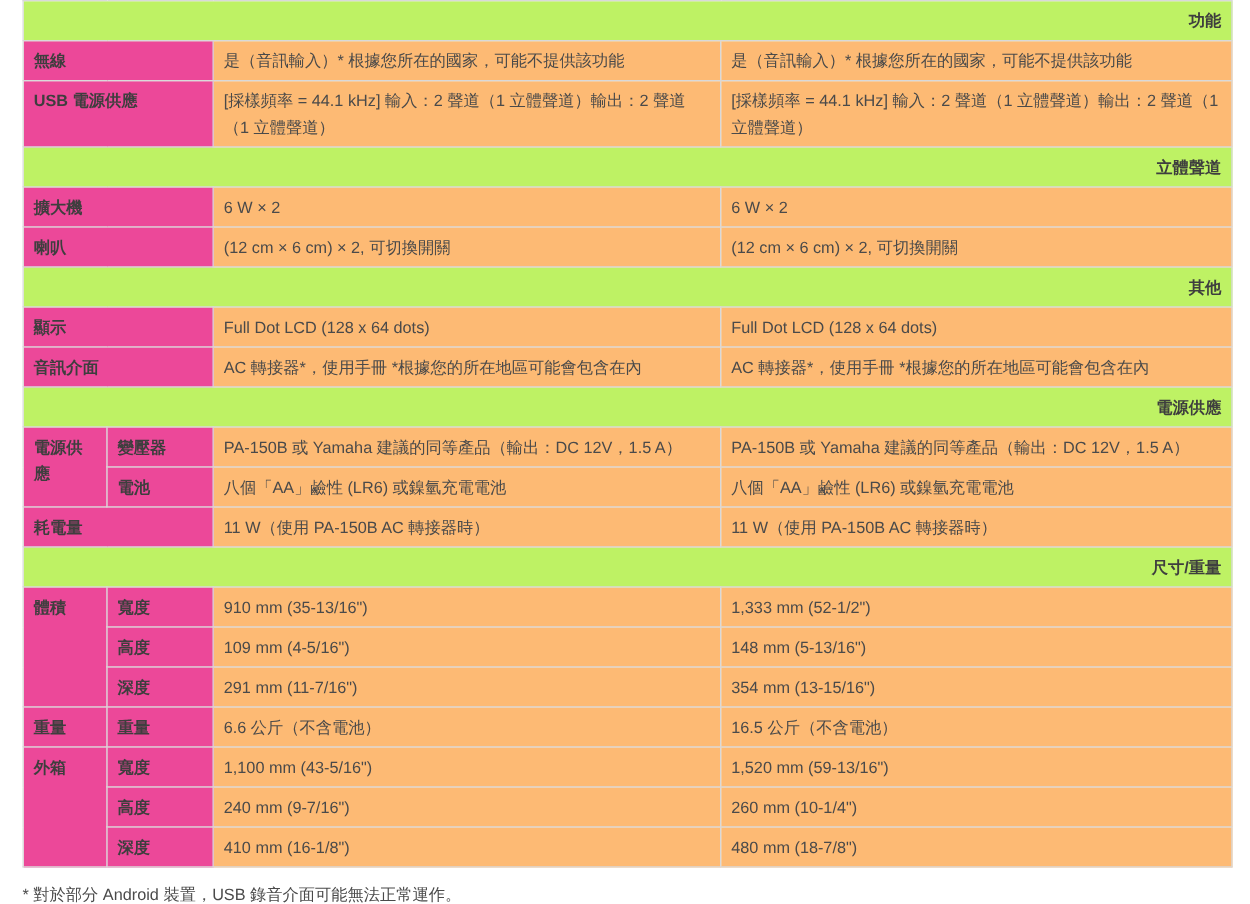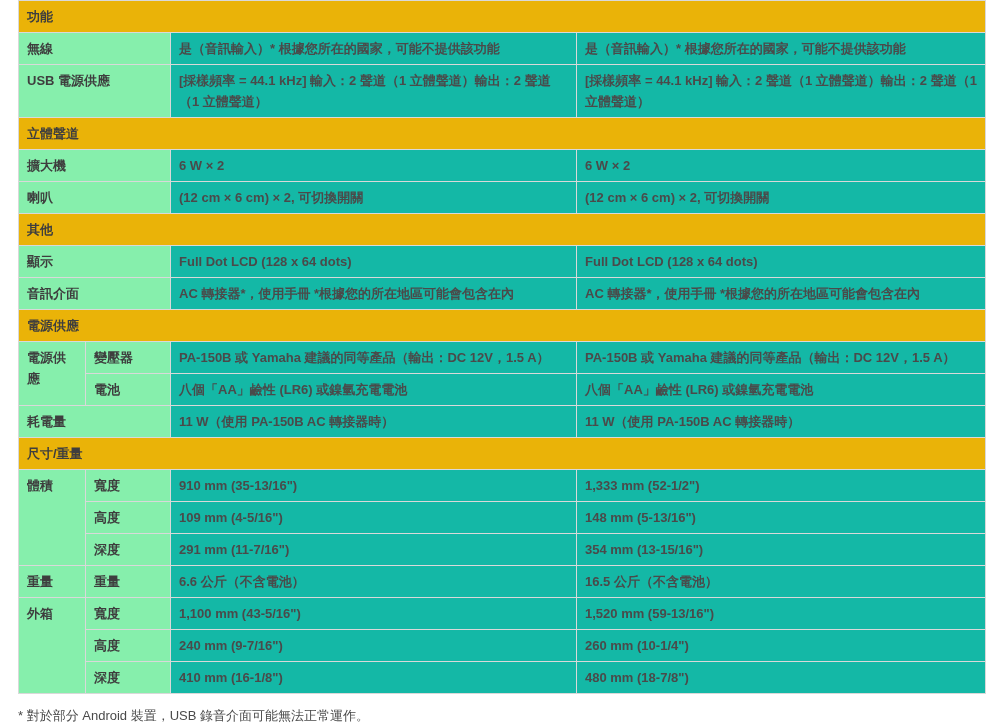--- a/index.html
+++ b/index.html
@@ -23,35 +23,36 @@
   table.spec-table th,
   table.spec-table td {
     border: 1px solid #d9d9d9;
     padding: 5px 8px;
     vertical-align: top;
     text-align: left;
     word-wrap: break-word;
     box-sizing: border-box;
   }
   table.spec-table th {
-    background: #86efac;
+    background: #ec4899;
     font-weight: bold;
     color: #3e3e3e;
   }
   table.spec-table td {
-    background: #14b8a6;
+    background: #fdba74;
     color: #4a4a4a;
-    font-weight: bold;
+    font-weight: normal;
   }
   tr.spec-row { height: 32px; }
   tr.row-first { height: 26px; }
   tr.row-tall { height: 53px; }
   tr.section-row th {
-    background: #eab308;
+    background: #bef264;
     color: #3e3e3e;
+    text-align: right;
   }
   .footnote {
     margin: 12px 0 0 0;
     font-size: 13px;
     line-height: 19px;
     color: #4a4a4a;
   }
 </style>
 </head>
 <body>

